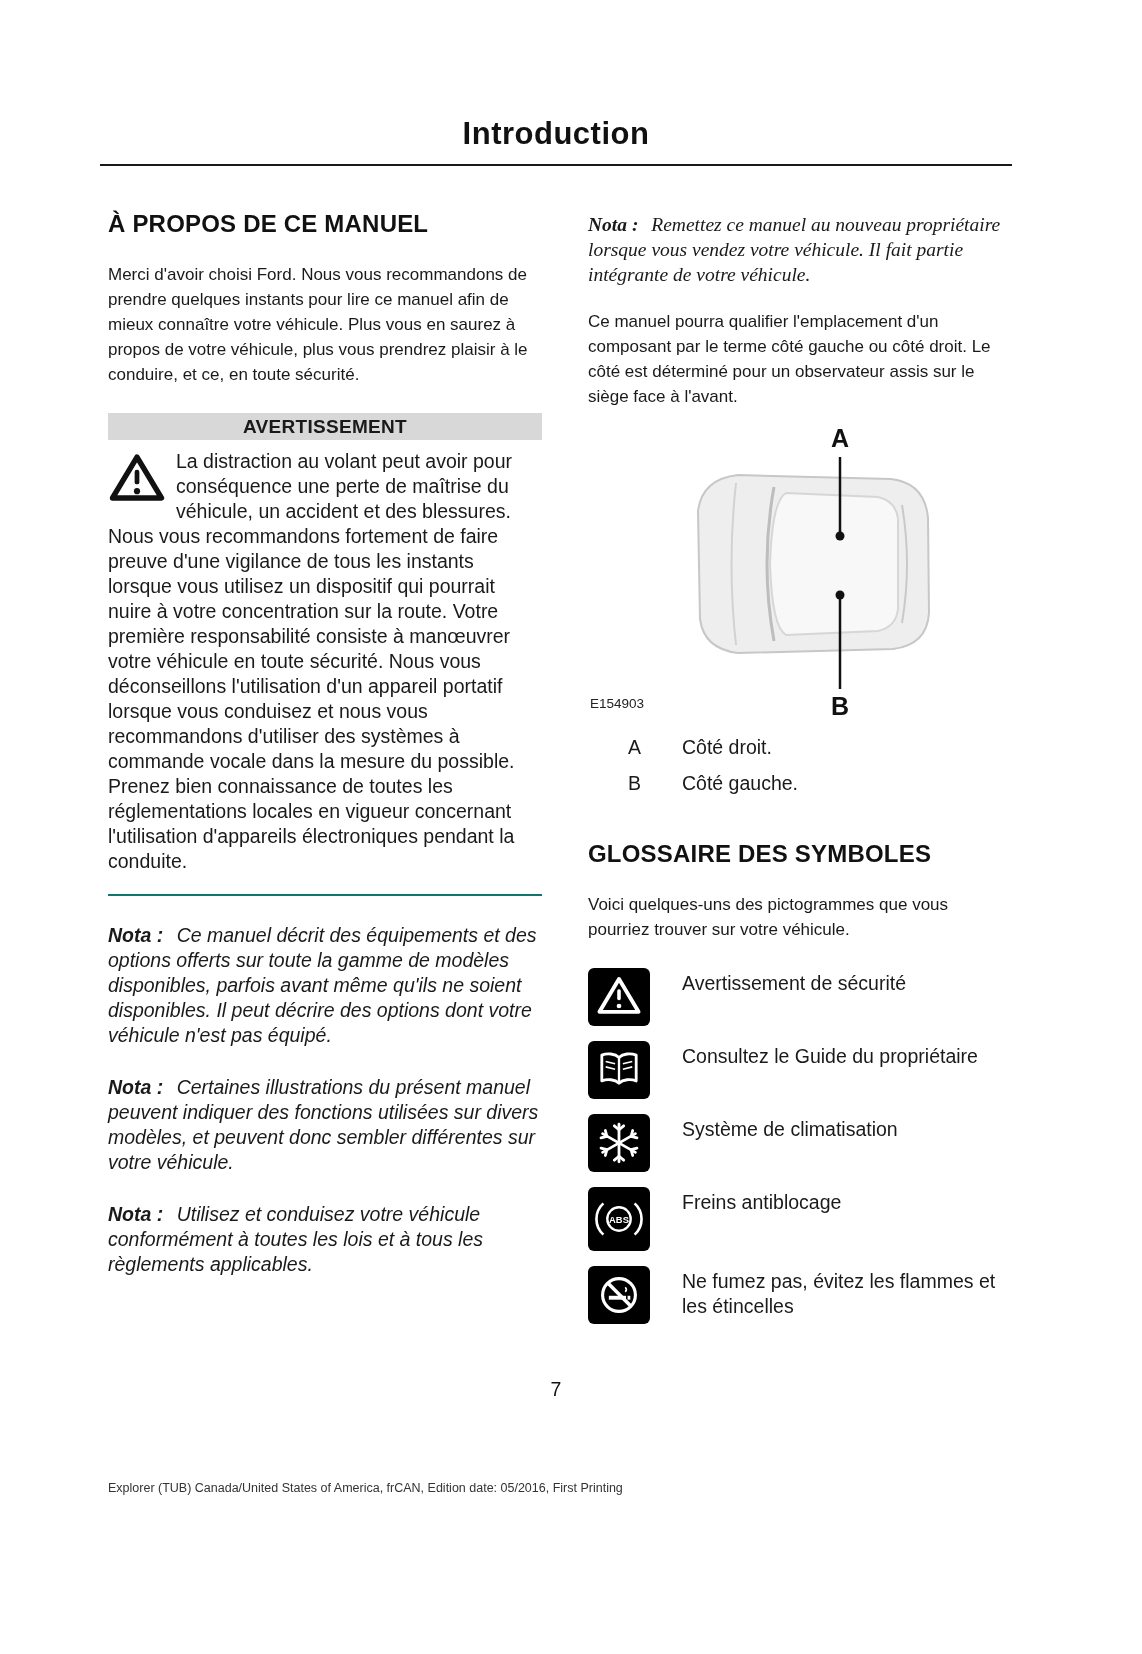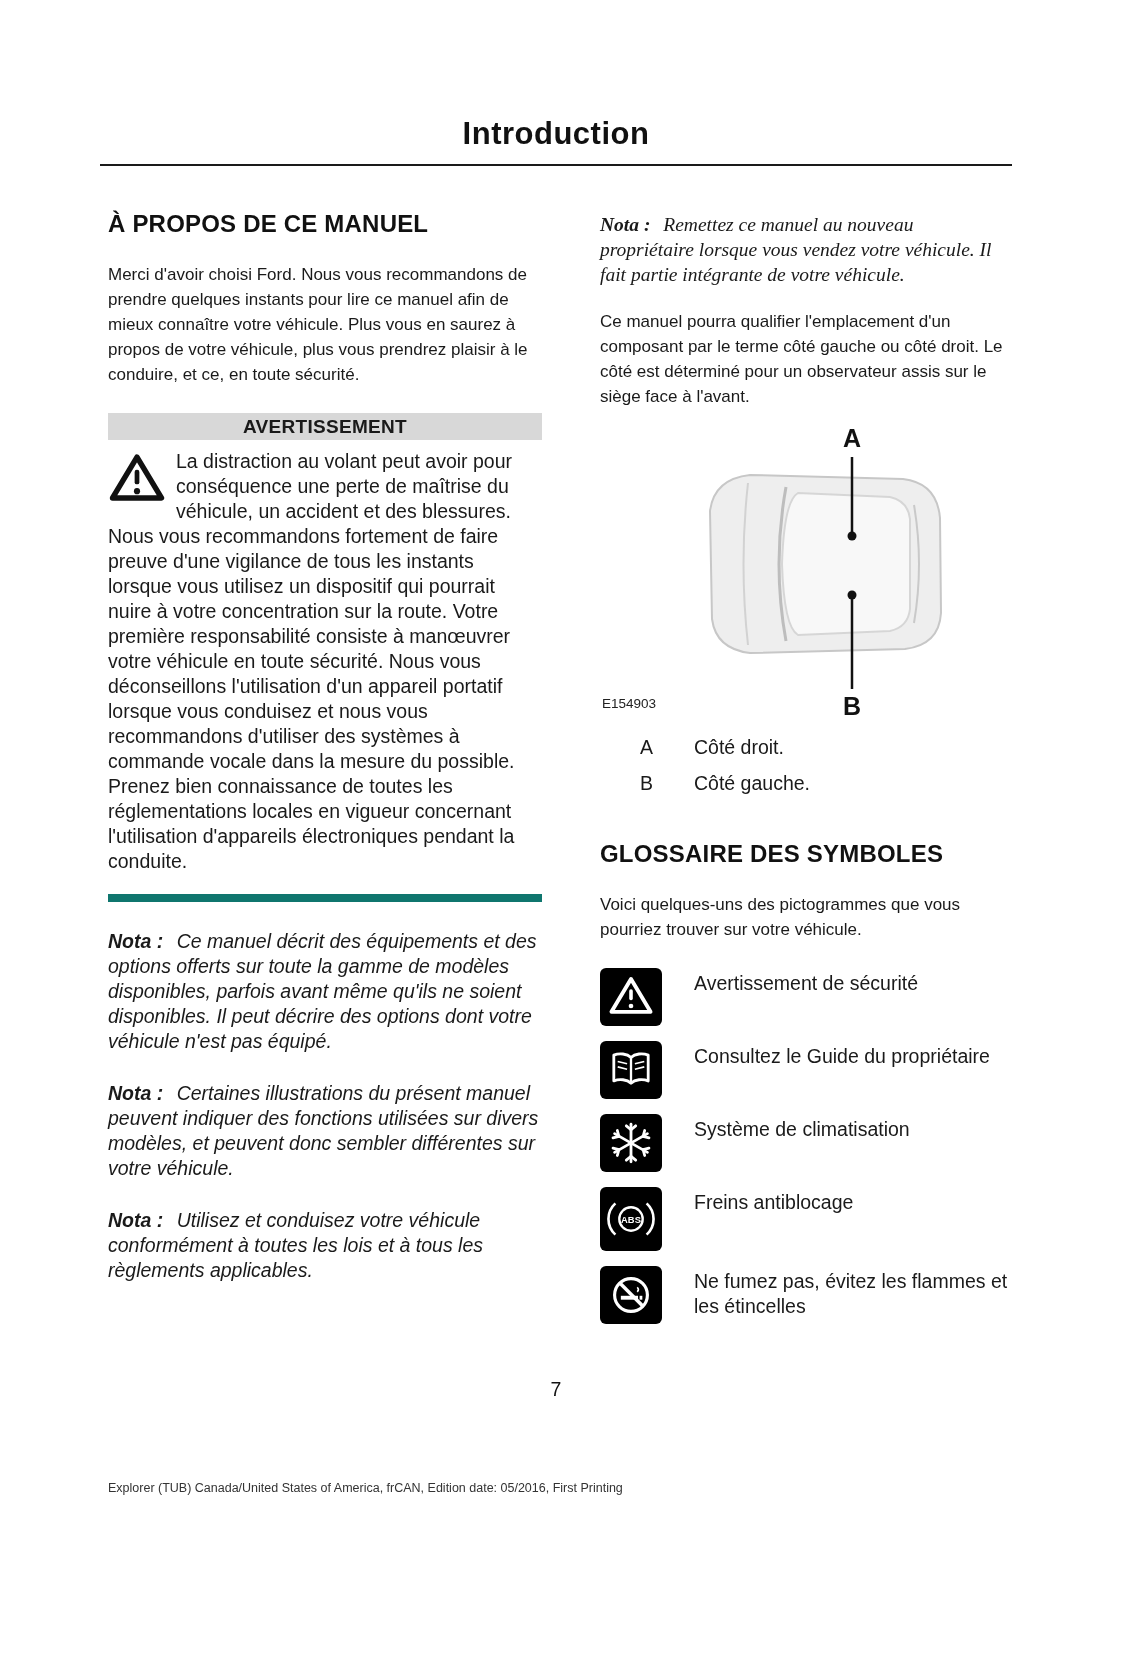--- a/index.html
+++ b/index.html
@@ -23,41 +23,41 @@
     letter-spacing: 0.5px;
     color: #111;
   }
   .title-rule {
     margin: 12px 100px 0 100px;
     border-bottom: 2px solid #1a1a1a;
   }
   .columns {
     display: flex;
     margin: 44px 104px 0 108px;
-    gap: 58px;
+    gap: 46px;
   }
   .col-left { flex: 0 0 434px; width: 434px; }
   .col-right { flex: 1; min-width: 0; }
 
   h2.section-heading {
     font-size: 24px;
     font-weight: bold;
     letter-spacing: 0.2px;
     margin-bottom: 24px;
     color: #111;
   }
   p.body-text {
     font-size: 17px;
     line-height: 25px;
   }
 
   
   .warning-block {
     margin-top: 26px;
-    border-bottom: 8px solid #0f766e;
+    border-bottom: 2px solid #0f766e;
     padding-bottom: 20px;
   }
   .warning-bar {
     background: #d8d8d8;
     text-align: center;
     font-weight: bold;
     font-size: 19px;
     letter-spacing: 0.3px;
     padding: 3px 0 2px 0;
   }

